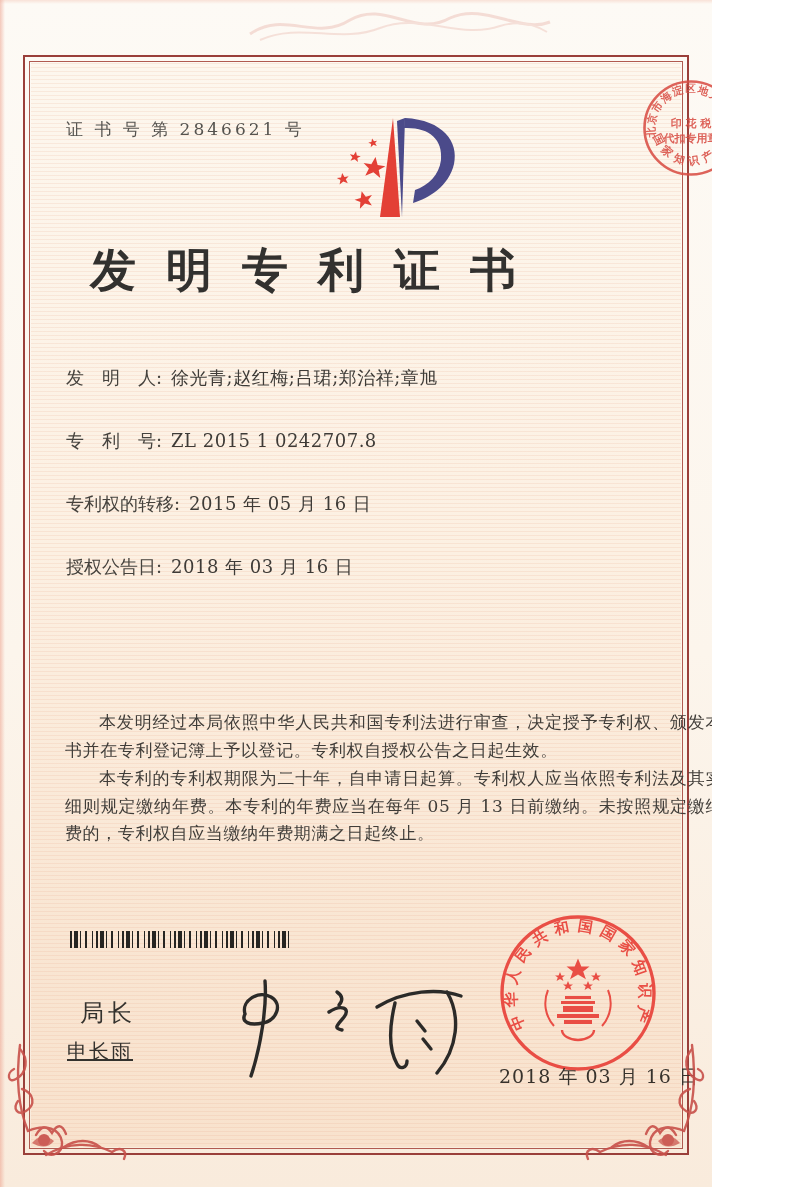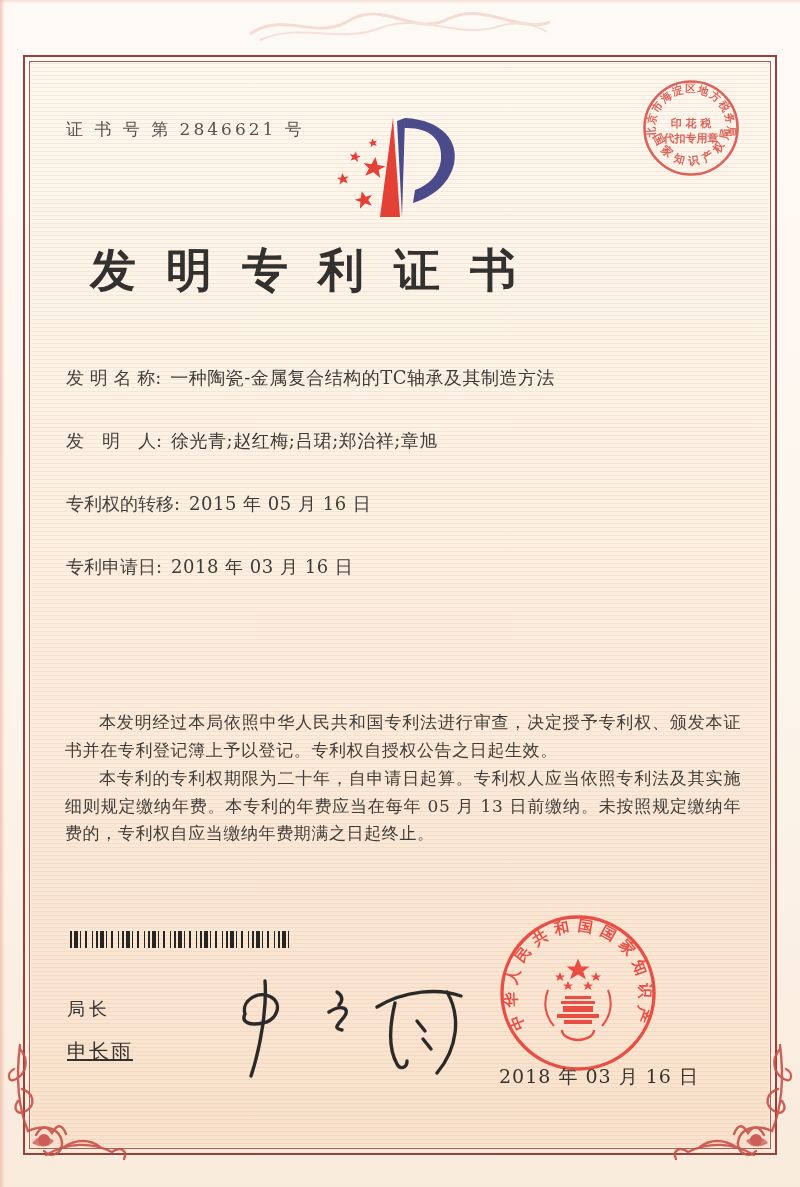--- a/index.html
+++ b/index.html
@@ -1,18 +1,18 @@
 <!DOCTYPE html>
 <html><head>
 <meta charset="utf-8">
 <style>
   html,body{margin:0;padding:0;}
   body{width:800px;height:1187px;overflow:hidden;
        font-family:"DejaVu Serif","Liberation Serif",serif;}
-  .page{position:relative;width:800px;height:1187px;
+  .page{position:relative;width:712px;height:1187px;
         background:linear-gradient(180deg,#fdfaf5 0%,#fcf5ec 55%,#f9ebdc 100%);
         overflow:hidden;}
   .edge-left{position:absolute;left:0;top:0;bottom:0;width:5px;
         background:linear-gradient(90deg,rgba(236,160,140,.55),rgba(236,160,140,0));}
   .edge-top{position:absolute;left:0;top:0;right:0;height:4px;
         background:linear-gradient(180deg,rgba(240,180,160,.35),rgba(240,180,160,0));}
   
   .frame-outer{position:absolute;left:23px;top:55px;right:23px;bottom:32px;
         border:2.5px solid #9a3f3a;}
   .frame-inner{position:absolute;left:29px;top:61px;right:29px;bottom:38px;
@@ -35,21 +35,21 @@
   .paras{position:absolute;left:64px;top:708px;width:678px;font-size:17px;
         line-height:27.5px;color:#403d39;text-align:justify;letter-spacing:.6px;}
   .paras p{margin:1px;text-indent:2em;}
   .barcode{position:absolute;left:70px;top:931px;width:222px;height:17px;
         background:repeating-linear-gradient(90deg,
           #262522 0 2px,rgba(0,0,0,0) 2px 4px,
           #262522 4px 8px,rgba(0,0,0,0) 8px 10px,
           #262522 10px 11px,rgba(0,0,0,0) 11px 15px,
           #262522 15px 17px,rgba(0,0,0,0) 17px 22px,
           #262522 22px 23px,rgba(0,0,0,0) 23px 26px);}
-  .director-title{position:absolute;left:67px;top:997px;font-size:18px;color:#34322e;letter-spacing:4px;}
+  .director-title{position:absolute;left:80px;top:997px;font-size:24px;color:#34322e;letter-spacing:4px;}
   .director-name{position:absolute;left:67px;top:1038px;font-size:20px;color:#34322e;letter-spacing:2px;text-decoration:underline;}
   .signature{position:absolute;left:195px;top:976px;}
   .seal{position:absolute;left:493px;top:908px;opacity:.92;}
   .issue-date{position:absolute;left:499px;top:1064px;font-size:19px;color:#37322c;letter-spacing:1px;}
   .tax-stamp{position:absolute;left:641px;top:78px;opacity:.88;}
   .corner{position:absolute;width:130px;height:130px;opacity:.9;}
   .corner-bl{left:6px;bottom:18px;}
   .corner-br{right:6px;bottom:18px;transform:scaleX(-1);}
   .top-lace{position:absolute;left:245px;top:4px;opacity:.35;}
 </style>
@@ -97,30 +97,30 @@
     </g>
     <polygon points="60,28 67,127 47,127" fill="#e34036"></polygon>
     <polygon points="64,31 72,28 69,127" fill="#4b4a8a"></polygon>
     <path fill="#4b4a8a" d="M72,28 C110,30 126,52 121,74 C116,96 96,108 80,113 L82,100 C96,95 106,85 108,70 C110,49 96,37 71,38 Z"></path>
   </svg>
 
   <div class="title">发明专利证书</div>
 
   <div class="fields">
     <div class="field-row">
-      <span class="lbl">发 明 名 称:</span><span class="val">一种陶瓷-金属复合结构的TC轴承及其制造方法</span>
-    </div>
-    <div class="field-row">
       <span class="lbl">发　明　人:</span><span class="val">徐光青;赵红梅;吕珺;郑治祥;章旭</span>
     </div>
     <div class="field-row">
+      <span class="lbl">专　利　号:</span><span class="val">ZL 2015 1 0242707.8</span>
+    </div>
+    <div class="field-row">
       <span class="lbl">专利权的转移:</span><span class="val">2015 年 05 月 16 日</span>
     </div>
     <div class="field-row">
-      <span class="lbl">专利申请日:</span><span class="val">2018 年 03 月 16 日</span>
+      <span class="lbl">授权公告日:</span><span class="val">2018 年 03 月 16 日</span>
     </div>
   </div>
 
   <div class="paras">
     <p>本发明经过本局依照中华人民共和国专利法进行审查，决定授予专利权、颁发本证书并在专利登记簿上予以登记。专利权自授权公告之日起生效。</p>
     <p>本专利的专利权期限为二十年，自申请日起算。专利权人应当依照专利法及其实施细则规定缴纳年费。本专利的年费应当在每年 05 月 13 日前缴纳。未按照规定缴纳年费的，专利权自应当缴纳年费期满之日起终止。</p>
   </div>
 
   <div class="barcode"></div>
 

